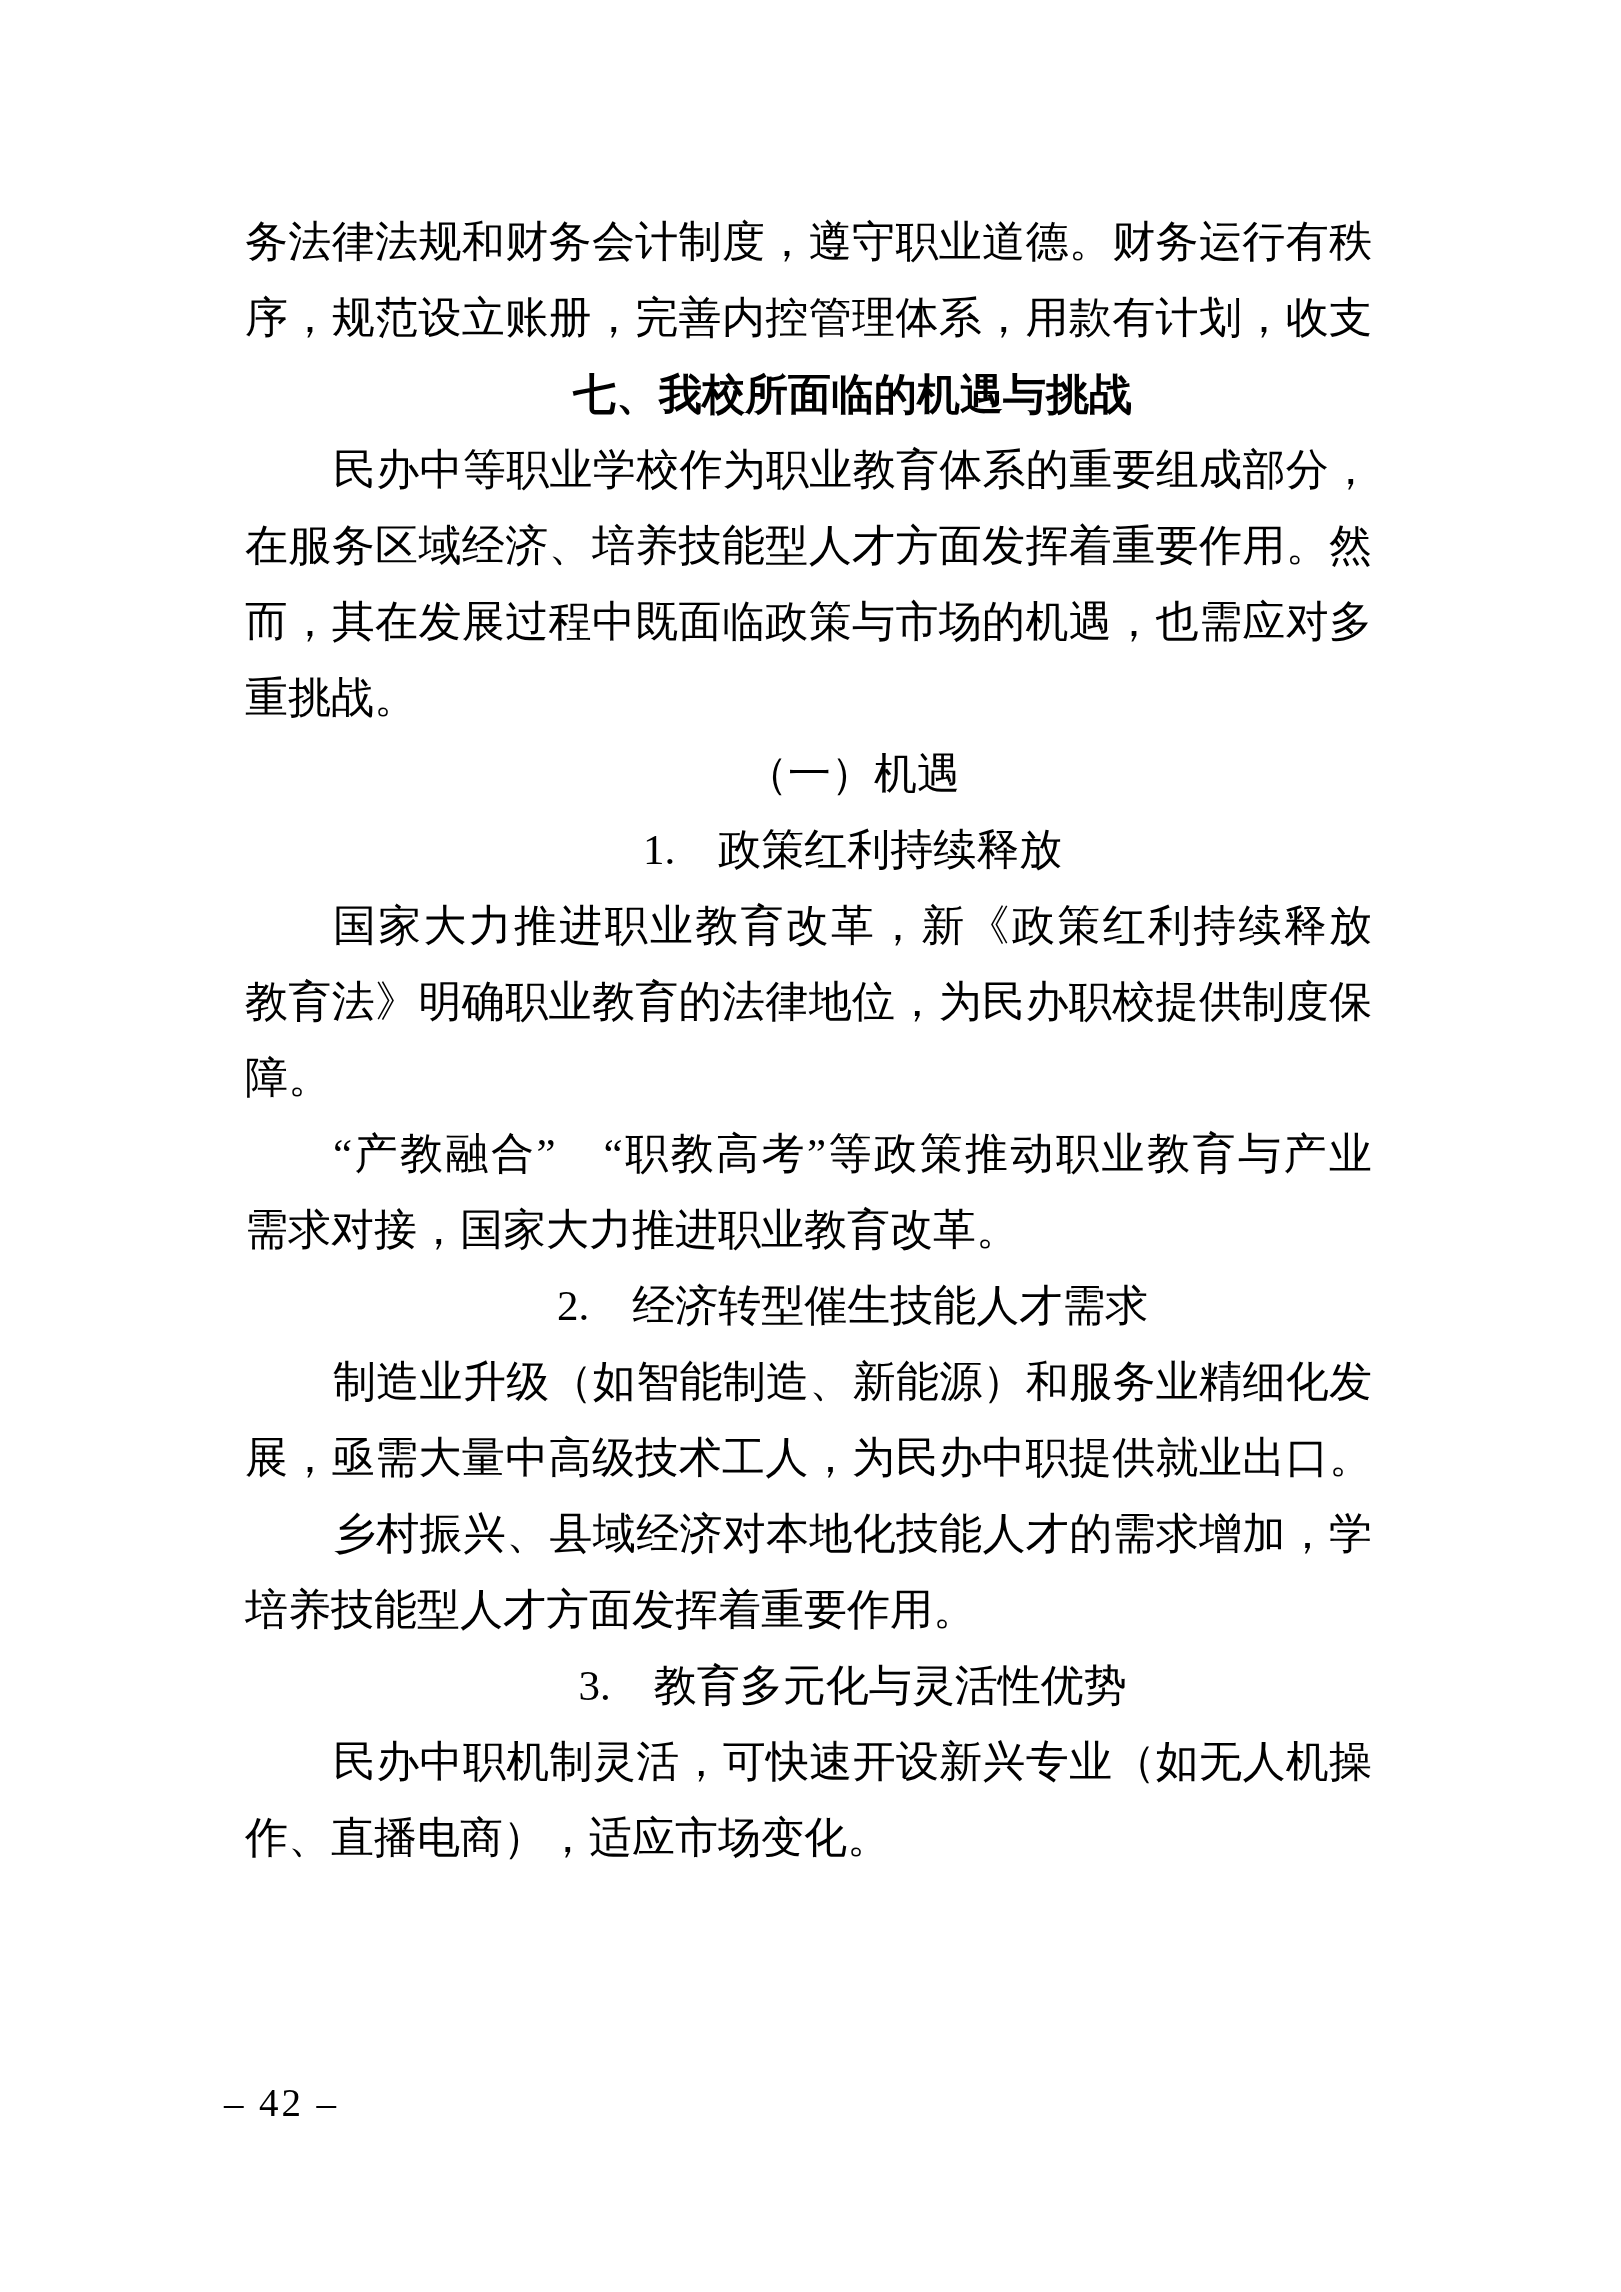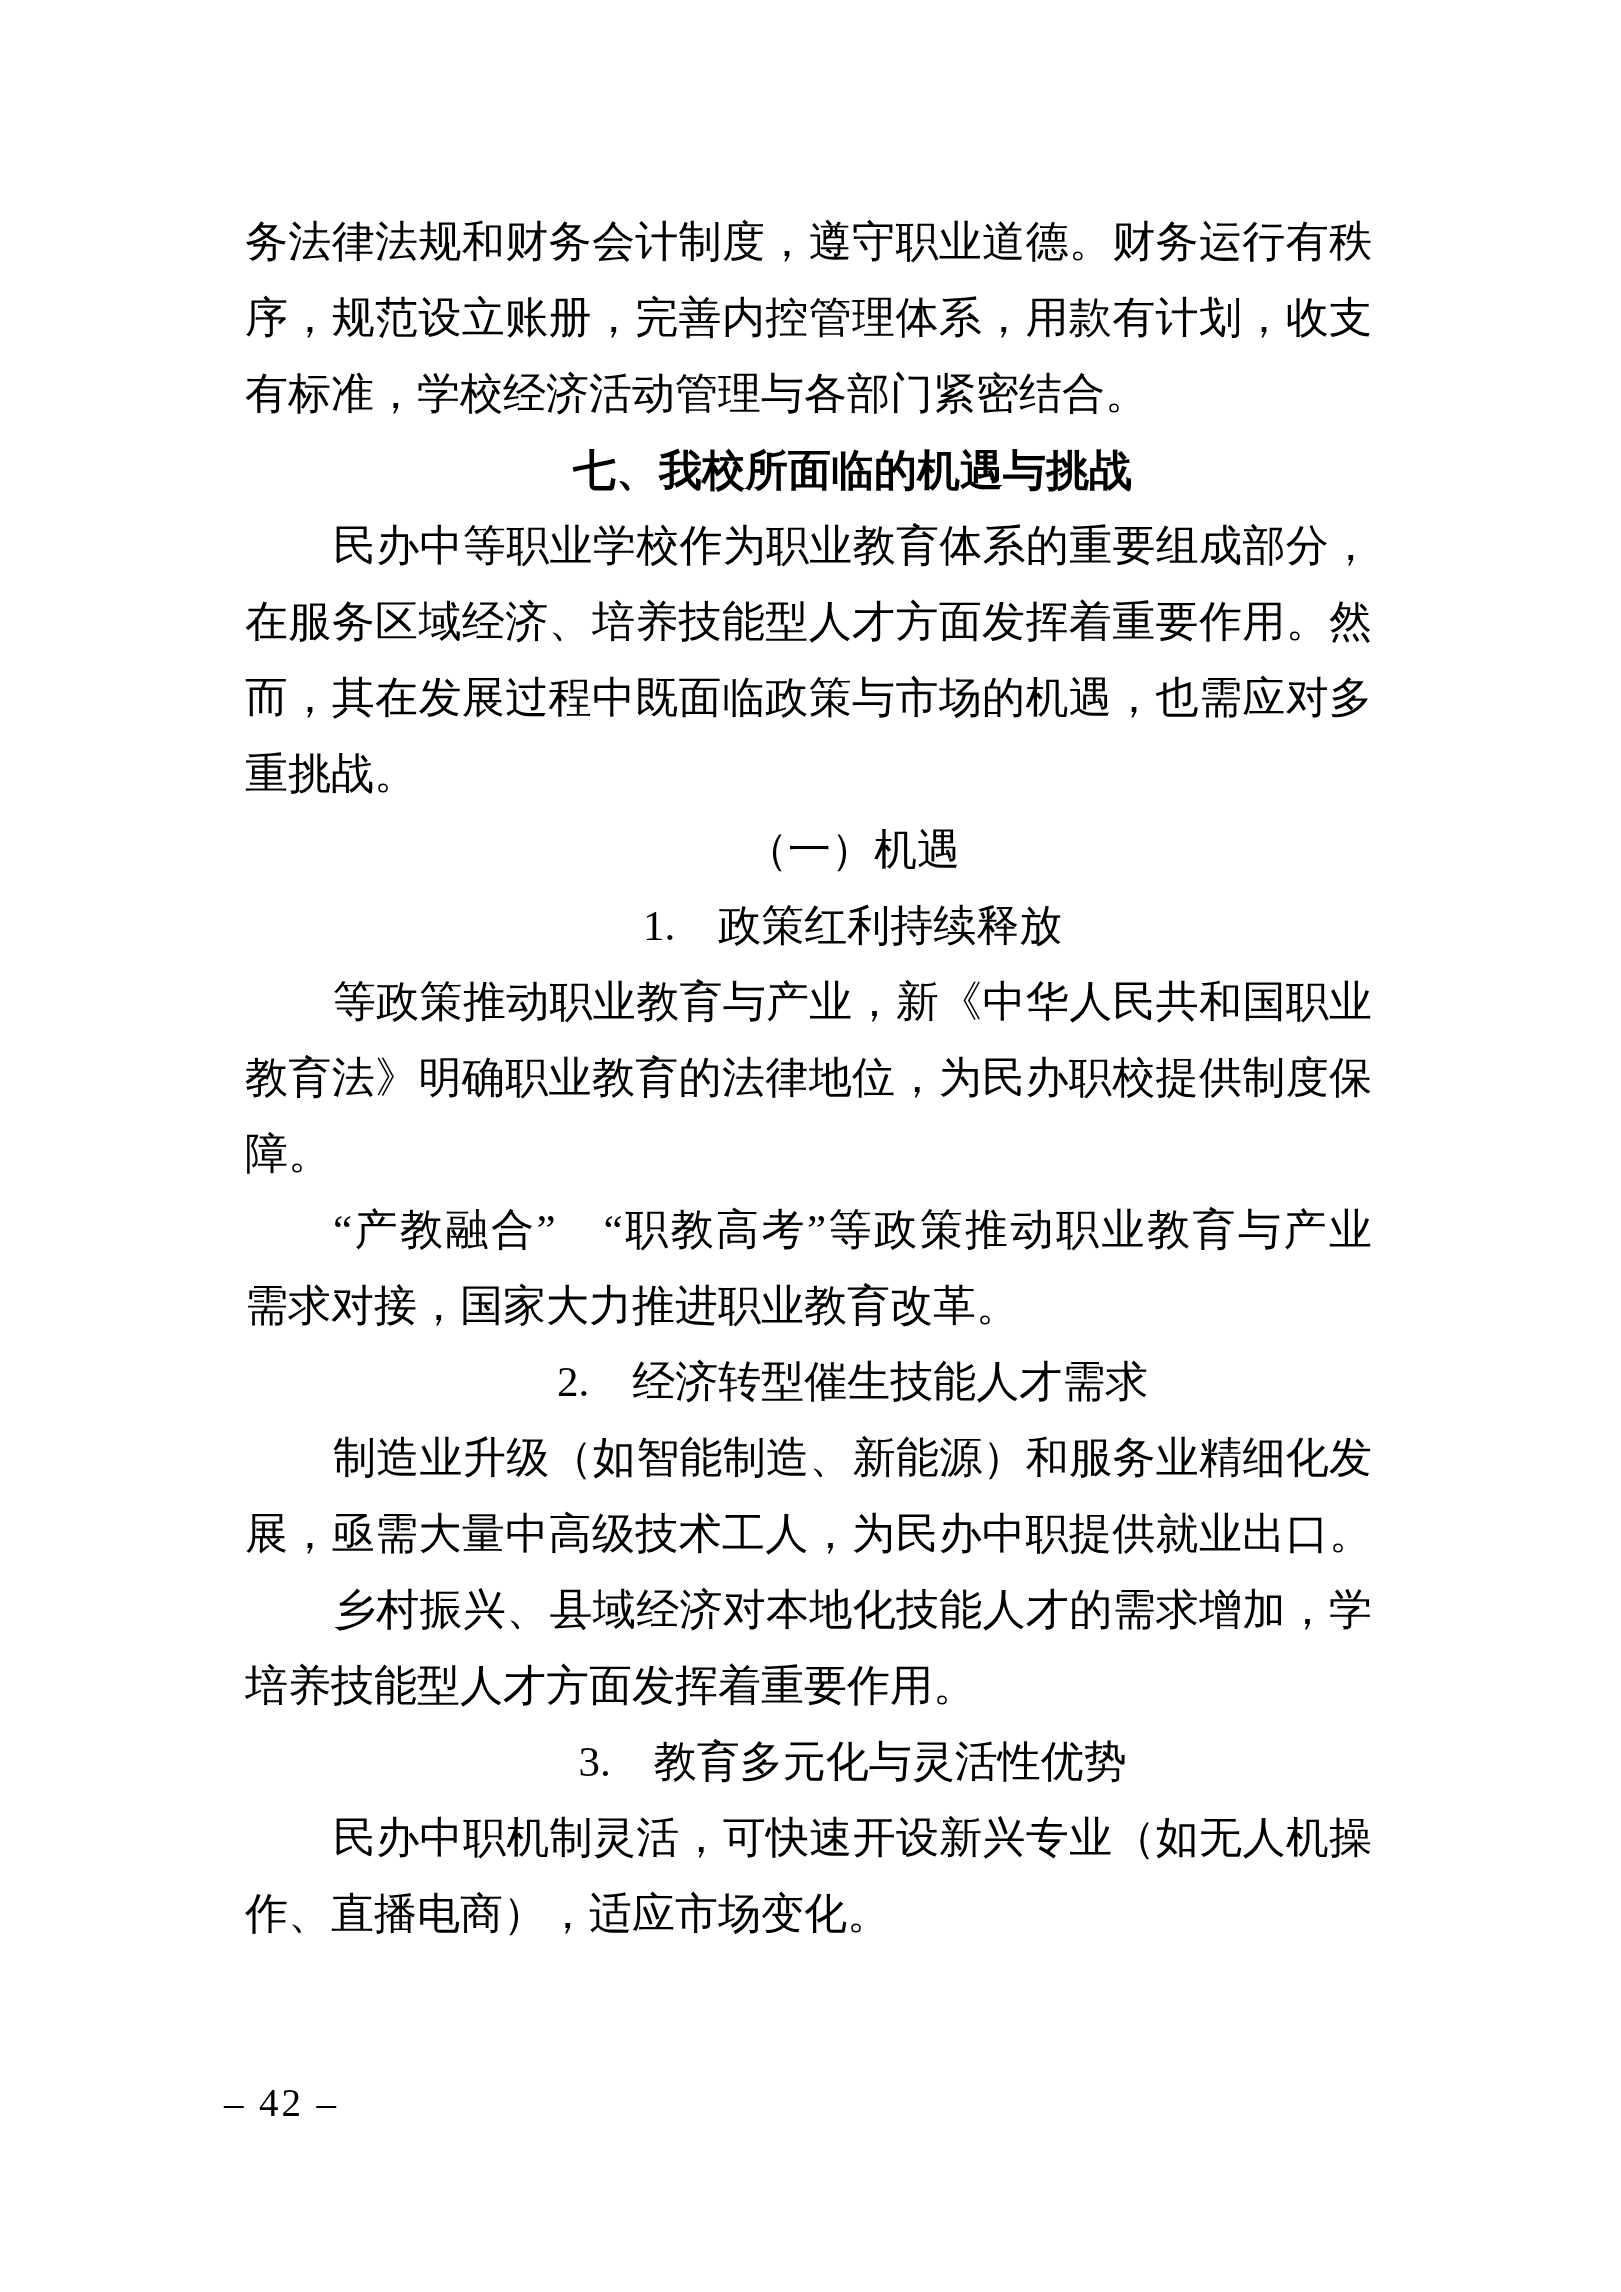--- a/index.html
+++ b/index.html
@@ -58,29 +58,28 @@
     color: #000000;
   }
 </style>
 </head>
 <body>
 
 <div class="page">
   <div class="text-block">
     <div class="line j">务法律法规和财务会计制度，遵守职业道德。财务运行有秩</div>
     <div class="line j">序，规范设立账册，完善内控管理体系，用款有计划，收支</div>
-    <div class="line">有标准，学校经济活动管理与各部门紧密结合。</div>
     <div class="line heading ind">七、我校所面临的机遇与挑战</div>
     <div class="line j ind">民办中等职业学校作为职业教育体系的重要组成部分，</div>
     <div class="line j">在服务区域经济、培养技能型人才方面发挥着重要作用。然</div>
     <div class="line j">而，其在发展过程中既面临政策与市场的机遇，也需应对多</div>
     <div class="line">重挑战。</div>
     <div class="line ind">（一）机遇</div>
     <div class="line ind">1.　政策红利持续释放</div>
-    <div class="line j ind">等政策推动职业教育与产业，新《中华人民共和国职业</div>
+    <div class="line j ind">国家大力推进职业教育改革，新《政策红利持续释放</div>
     <div class="line j">教育法》明确职业教育的法律地位，为民办职校提供制度保</div>
     <div class="line">障。</div>
     <div class="line j ind">“产教融合”　“职教高考”等政策推动职业教育与产业</div>
     <div class="line">需求对接，国家大力推进职业教育改革。</div>
     <div class="line ind">2.　经济转型催生技能人才需求</div>
     <div class="line j ind">制造业升级（如智能制造、新能源）和服务业精细化发</div>
     <div class="line j">展，亟需大量中高级技术工人，为民办中职提供就业出口。</div>
     <div class="line j ind">乡村振兴、县域经济对本地化技能人才的需求增加，学</div>
     <div class="line">培养技能型人才方面发挥着重要作用。</div>
     <div class="line ind">3.　教育多元化与灵活性优势</div>

